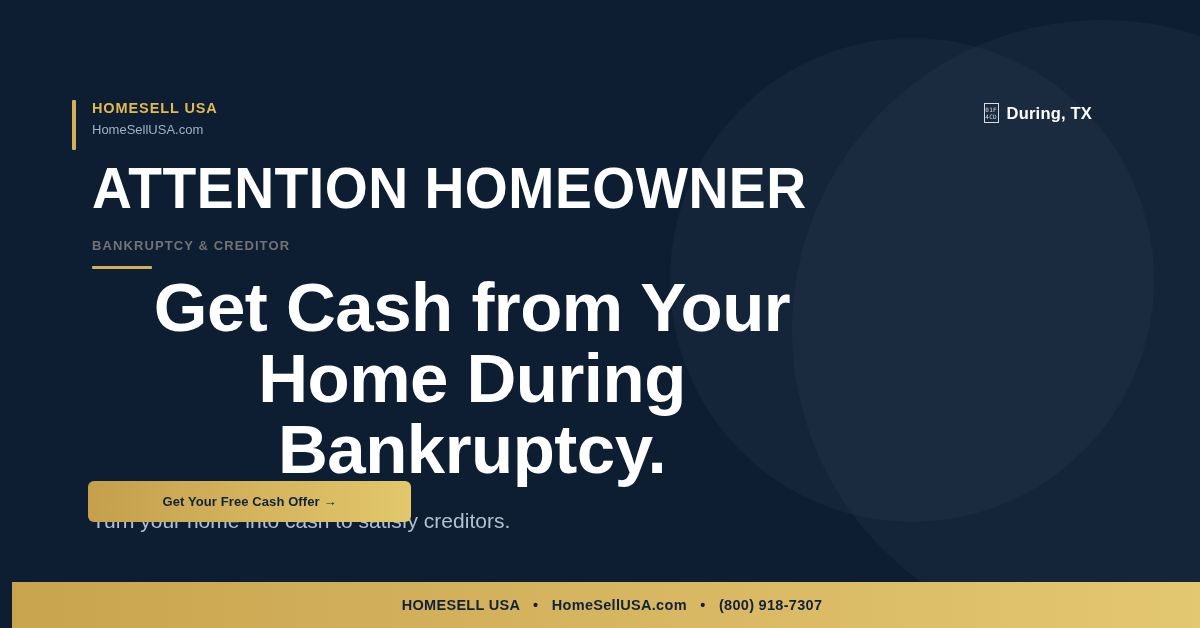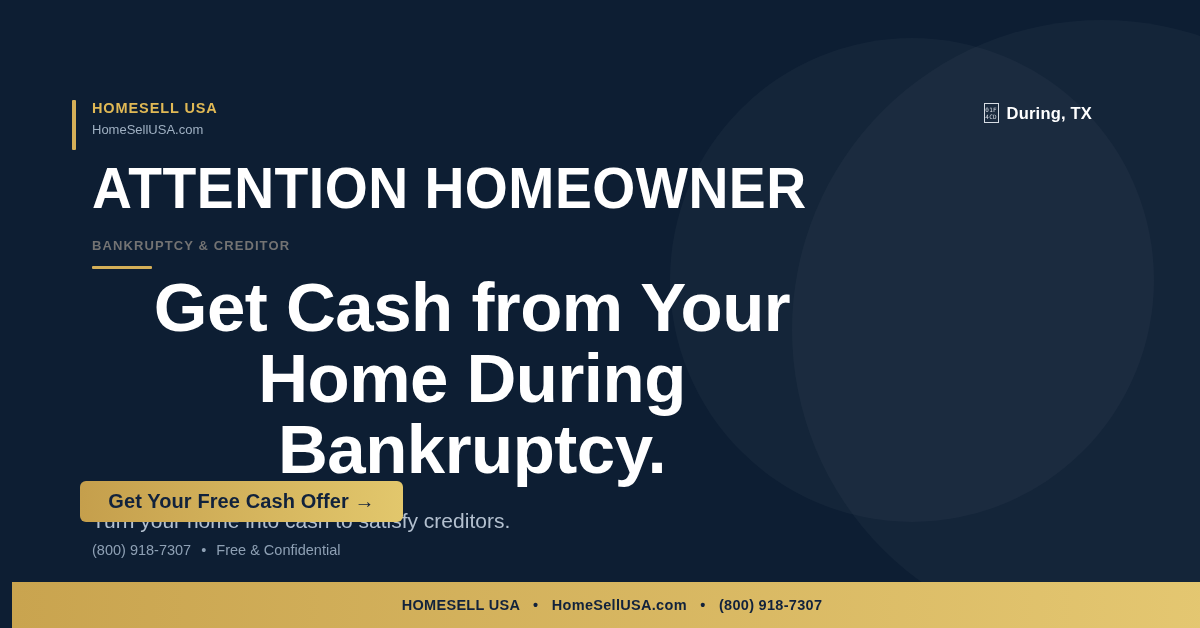--- a/index.html
+++ b/index.html
@@ -189,34 +189,34 @@
     margin: 0;
     font-size: 21px;
     color: #b3c0cf;
     line-height: 26px;
     white-space: nowrap;
   }
 
   
   .cta-button {
     position: absolute;
-    left: 68px;
+    left: 76px;
     top: 481px;
     width: 323px;
     height: 41px;
     box-sizing: border-box;
     display: flex;
     align-items: center;
     justify-content: center;
     background: linear-gradient(to right, #c59f4c 0%, #e2c76c 100%);
     border: none;
     border-radius: 6px;
     color: #11223c;
     font-family: "Liberation Sans", "DejaVu Sans", sans-serif;
-    font-size: 20px;
+    font-size: 13px;
     font-weight: bold;
     letter-spacing: 0.1px;
     white-space: nowrap;
     cursor: pointer;
     padding: 12px;
   }
 
   
   .contact-line {
     position: absolute;
@@ -293,25 +293,20 @@
   <h2 class="headline">
     <span class="hl-line">Get Cash from Your</span>
     <span class="hl-line">Home During</span>
     <span class="hl-line">Bankruptcy.</span>
   </h2>
 
   <p class="subheadline">Turn your home into cash to satisfy creditors.</p>
 
   <button class="cta-button">Get Your Free Cash Offer →</button>
 
-  <p class="contact-line">
-    <span>(800) 918-7307</span>
-    <span class="dot">•</span>
-    <span>Free &amp; Confidential</span>
-  </p>
 
   <div class="footer-band">
     <div class="footer-text">
       <span>HOMESELL USA</span>
       <span class="dot">•</span>
       <span>HomeSellUSA.com</span>
       <span class="dot">•</span>
       <span>(800) 918-7307</span>
     </div>
   </div>

